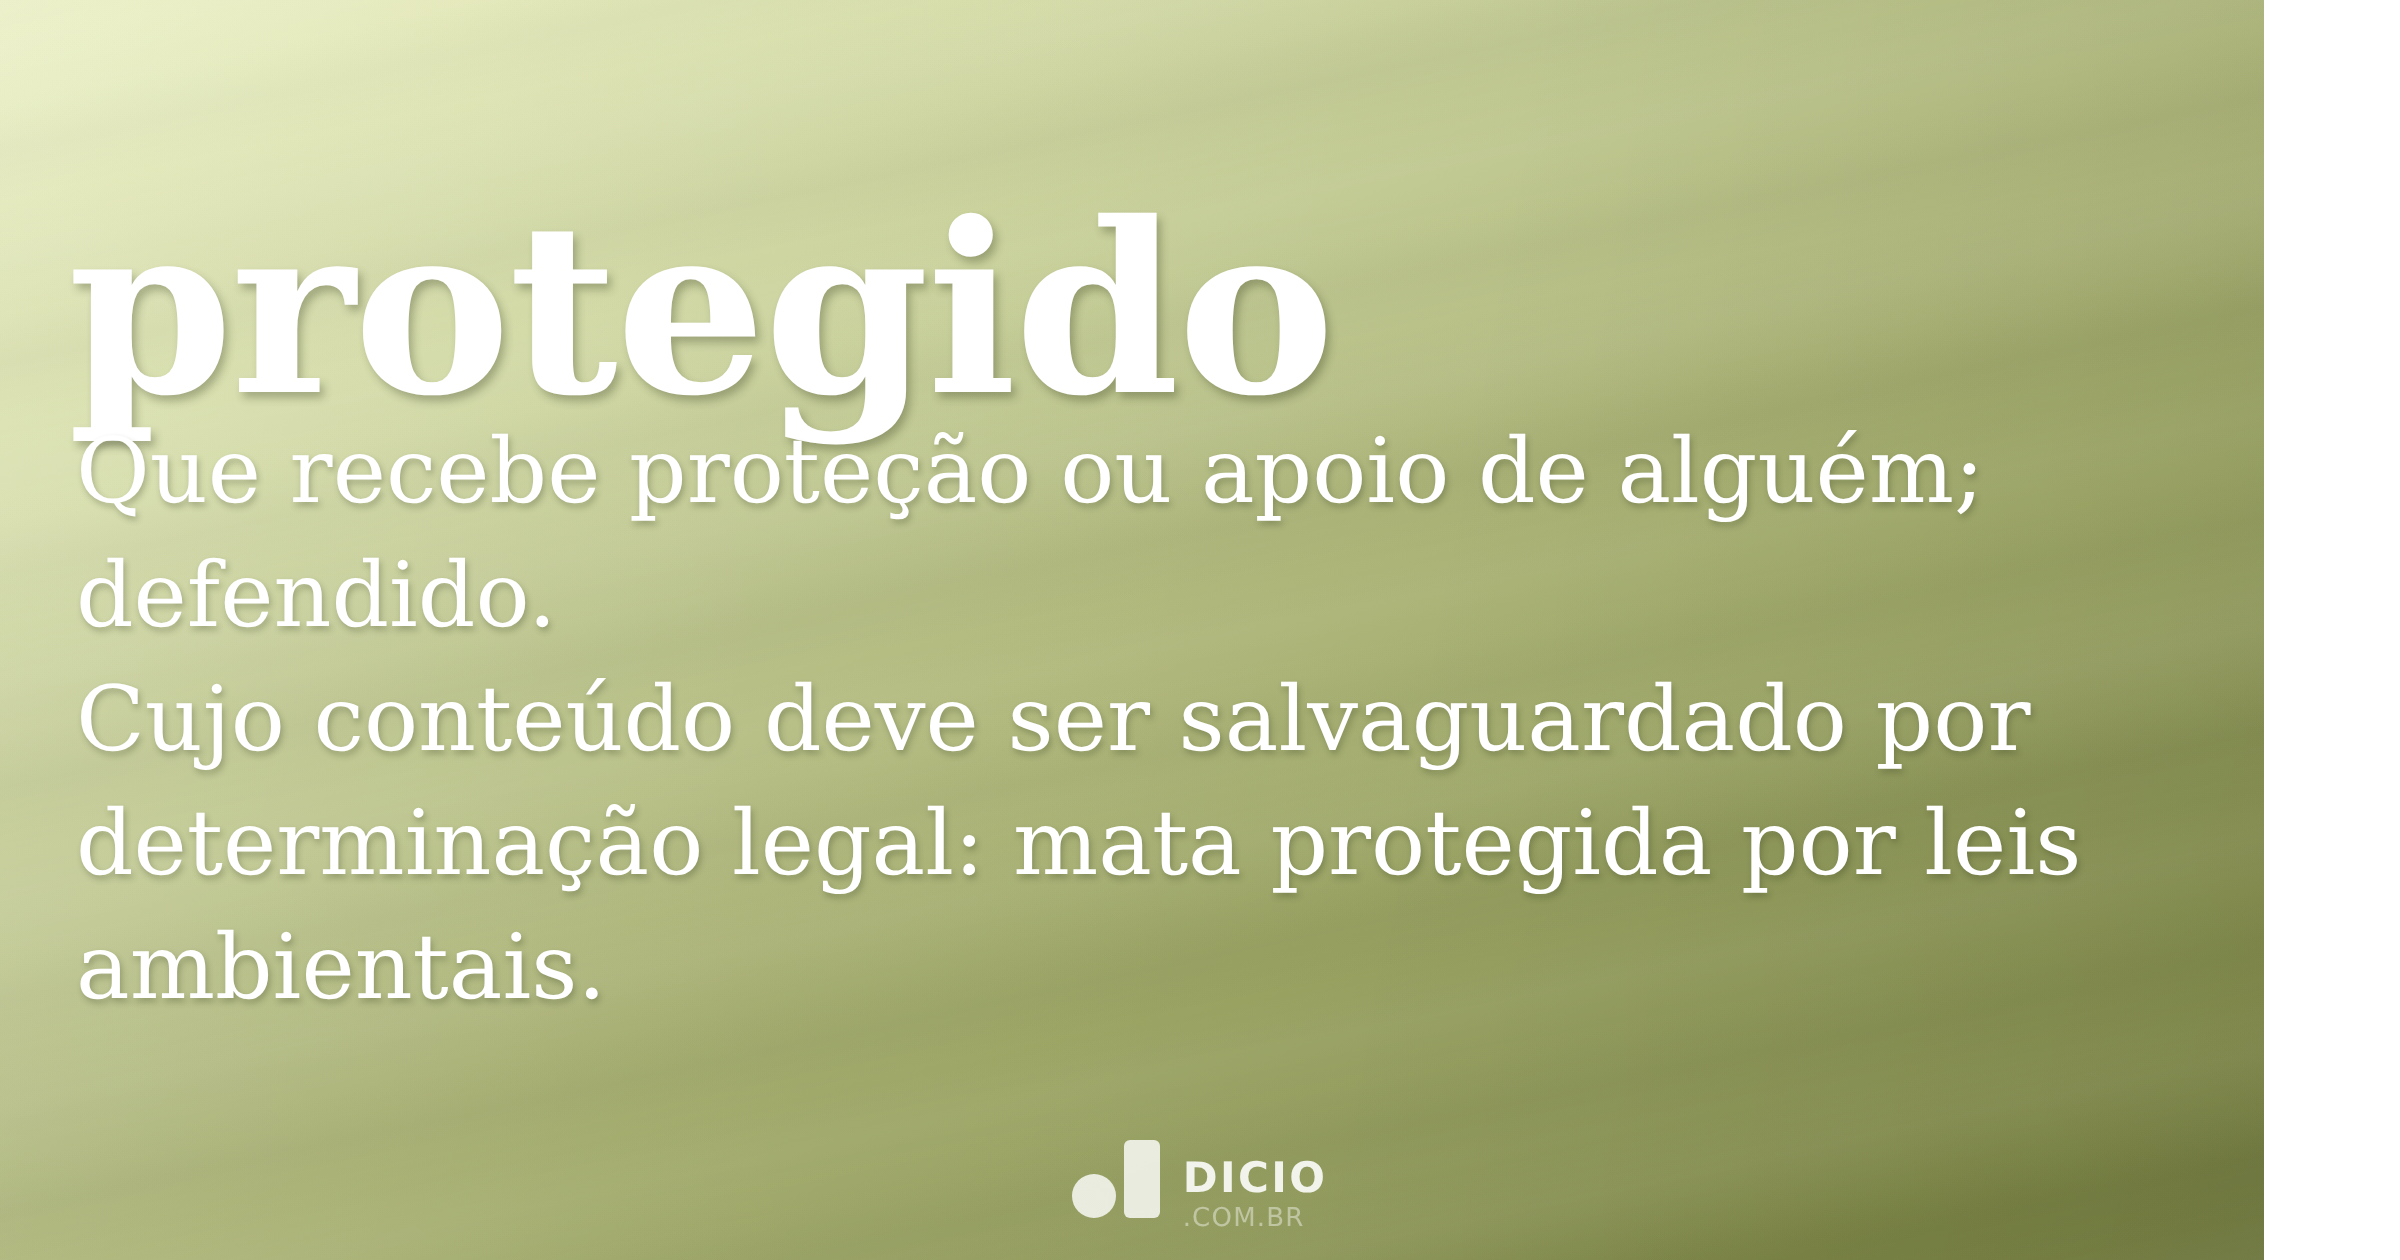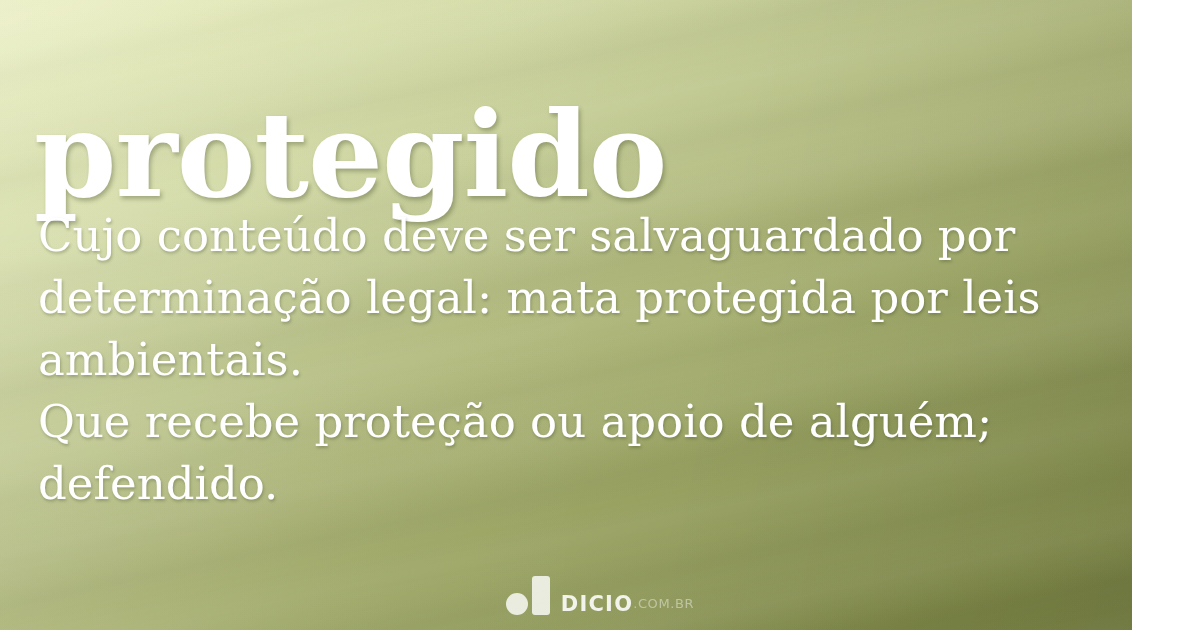--- a/index.html
+++ b/index.html
@@ -141,21 +141,21 @@
     left: 26px;
     top: 0;
     width: 18px;
     height: 39px;
     border-radius: 3px;
     background: rgba(255,255,255,0.80);
   }
 
   .logo-text {
     display: flex;
-    flex-direction: row;
+    flex-direction: column;
     justify-content: center;
     line-height: 1.0;
     margin-top: 16px;
   }
 
   .logo-name {
     font-family: "DejaVu Sans", "Liberation Sans", sans-serif;
     font-weight: bold;
     font-size: 21px;
     letter-spacing: 1.2px;
@@ -178,22 +178,22 @@
 
   <div class="bands"></div>
   <div class="bands2"></div>
   <div class="sheen"></div>
 
   <div class="content">
 
     <h1 class="headword">protegido</h1>
 
     <div class="definitions">
+      <p class="definition">Que recebe proteção ou apoio de alguém; defendido.</p>
       <p class="definition">Cujo conteúdo deve ser salvaguardado por determinação legal: mata protegida por leis ambientais.</p>
-      <p class="definition">Que recebe proteção ou apoio de alguém; defendido.</p>
     </div>
 
     <div class="logo">
       <div class="logo-mark">
         <div class="logo-dot"></div>
         <div class="logo-bar"></div>
       </div>
       <div class="logo-text">
         <span class="logo-name">DICIO</span>
         <span class="logo-tld">.COM.BR</span>

